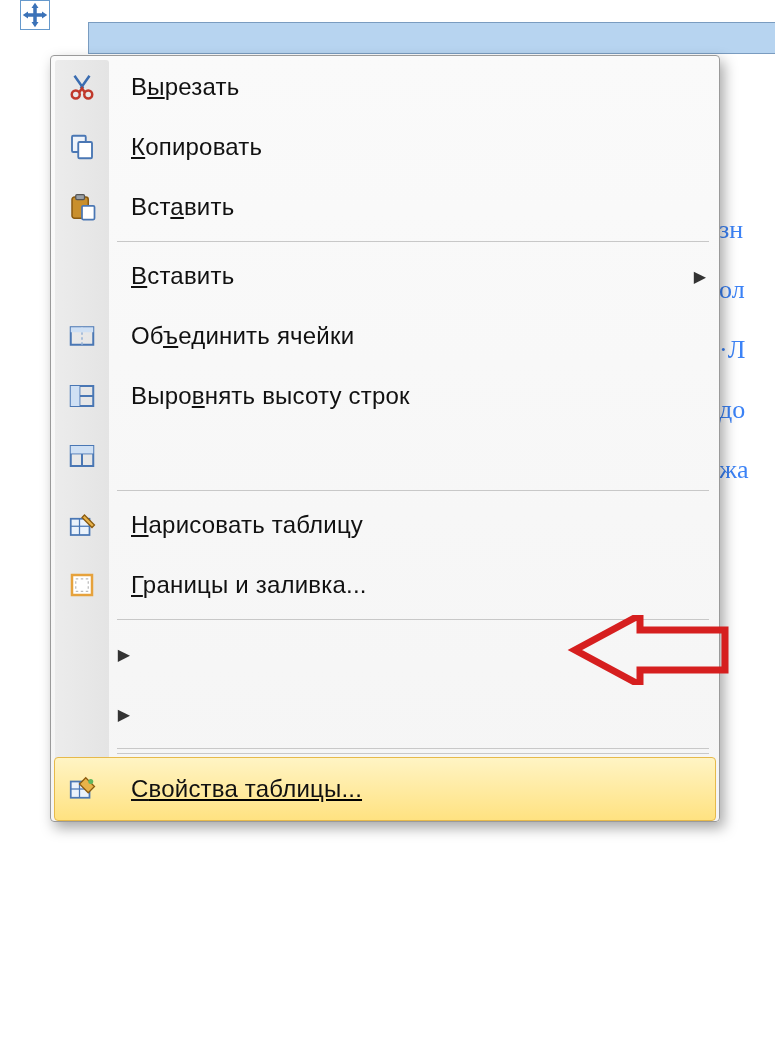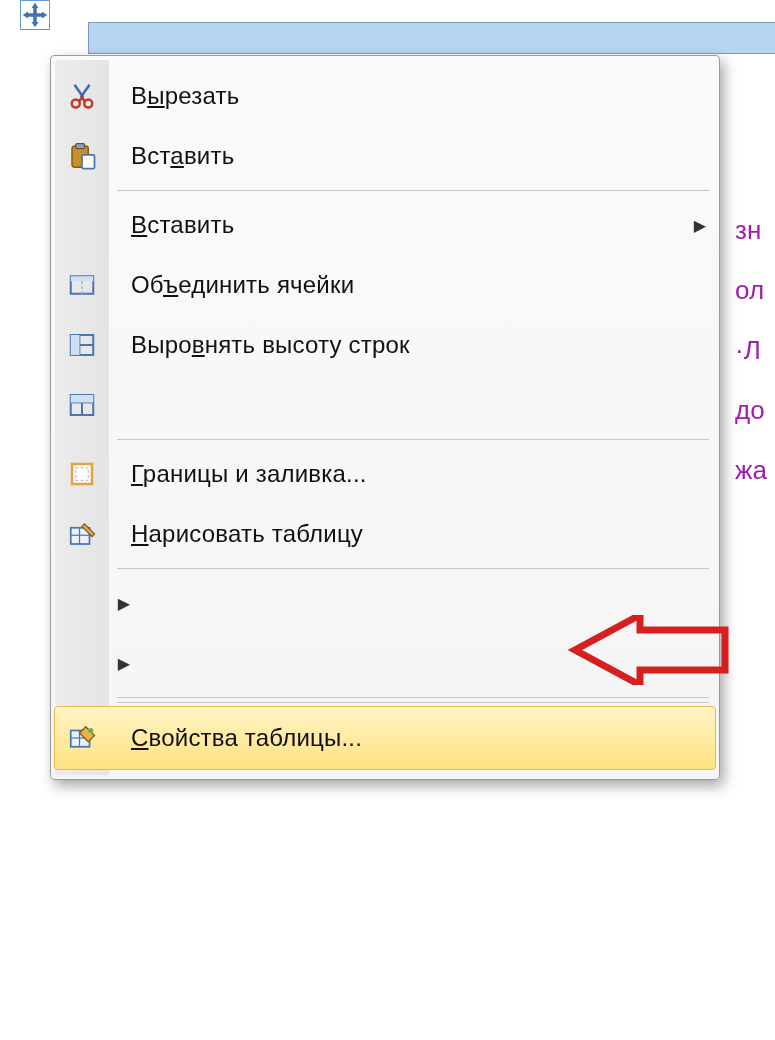--- a/index.html
+++ b/index.html
@@ -21,26 +21,27 @@
     top: 22px;
     right: 0;
     height: 30px;
     background: #b7d4f0;
     border-left: 1px solid #7a9cc0;
     border-top: 1px solid #7a9cc0;
     border-bottom: 1px solid #7a9cc0;
   }
   .bg-text {
     position: absolute;
-    right: 0;
+    right: 16px;
     top: 200px;
     width: 40px;
     font-size: 26px;
-    color: #a21caf;
+    color: #3b82f6;
     line-height: 60px;
+    font-family: Liberation Serif, serif;
   }
   .bg-text div { white-space: nowrap; }
 
   .move-handle {
     position: absolute;
     left: 20px;
     top: 0px;
     width: 28px;
     height: 28px;
     border: 1px solid #6699cc;
@@ -53,21 +54,21 @@
 
   .context-menu {
     position: absolute;
     left: 50px;
     top: 55px;
     width: 660px;
     background: linear-gradient(#fafafa, #f5f5f5);
     border: 1px solid #9a9a9a;
     border-radius: 4px;
     box-shadow: 4px 6px 14px rgba(0,0,0,0.35);
-    padding: 10px 4px;
+    padding: 1px 4px;
   }
 
   .icon-gutter {
     position: absolute;
     left: 4px;
     top: 4px;
     bottom: 4px;
     width: 54px;
     background: linear-gradient(to right, #ececec, #e4e4e4);
     border-radius: 3px;
@@ -107,20 +108,21 @@
     height: 1px;
     margin: 4px 6px 4px 62px;
     background: #c8c8c8;
   }
 
   .menu-item.hover {
     background: linear-gradient(#fff4c4, #ffe281);
     border: 1px solid #e6b94a;
     margin: -1px;
     height: 62px;
+    text-decoration: underline;
   }
   .menu-item.hover .icon-cell { width: 54px; }
 
   
   .icon-cell svg { width: 30px; height: 30px; }
 
   
   .red-arrow {
     position: absolute;
     left: 560px;
@@ -156,20 +158,29 @@
       <svg viewBox="0 0 24 24">
           <path d="M6 3 L13 13 M18 3 L11 13" stroke="#3b6db1" stroke-width="2" fill="none"></path>
           <circle cx="7" cy="18" r="3.2" fill="none" stroke="#c0392b" stroke-width="2"></circle>
           <circle cx="17" cy="18" r="3.2" fill="none" stroke="#c0392b" stroke-width="2"></circle>
           <path d="M10 16 L12 13 L14 16" stroke="#c0392b" stroke-width="2" fill="none"></path>
         </svg>
     </span>
     <span class="label">В<u>ы</u>резать</span>
   </div>
 
+  <div class="menu-item">
+    <span class="icon-cell">
+      <svg viewBox="0 0 24 24">
+          <rect x="4" y="3" width="11" height="13" rx="1" fill="#eef3fa" stroke="#4a77b4" stroke-width="1.5"></rect>
+          <rect x="9" y="8" width="11" height="13" rx="1" fill="#fff" stroke="#4a77b4" stroke-width="1.5"></rect>
+        </svg>
+    </span>
+    <span class="label"><u>К</u>опировать</span>
+  </div>
 
   <div class="menu-item">
     <span class="icon-cell">
       <svg viewBox="0 0 24 24">
           <rect x="4" y="4" width="13" height="17" rx="2" fill="#c98f2c" stroke="#8a5a10" stroke-width="1.2"></rect>
           <rect x="7" y="2" width="7" height="4" rx="1" fill="#9aa0a6" stroke="#555" stroke-width="1"></rect>
           <rect x="12" y="11" width="10" height="11" rx="1" fill="#fff" stroke="#4a77b4" stroke-width="1.4"></rect>
         </svg>
     </span>
     <span class="label">Вст<u>а</u>вить</span>
@@ -215,37 +226,37 @@
           <rect x="3" y="4" width="18" height="6" fill="#cfe0f4"></rect>
         </svg>
     </span>
   </div>
 
   <div class="menu-sep"></div>
 
   <div class="menu-item">
     <span class="icon-cell">
       <svg viewBox="0 0 24 24">
-          <rect x="4" y="4" width="16" height="16" fill="#fff" stroke="#e6a23c" stroke-width="2"></rect>
-          <rect x="7" y="7" width="10" height="10" fill="none" stroke="#bbb" stroke-width="1" stroke-dasharray="2 2"></rect>
-        </svg>
-    </span>
-    <span class="label"><u>Г</u>раницы и заливка...</span>
-  </div>
-
-  <div class="menu-item">
-    <span class="icon-cell">
-      <svg viewBox="0 0 24 24">
           <rect x="3" y="7" width="15" height="13" fill="#eaf2fb" stroke="#4a77b4" stroke-width="1.4"></rect>
           <line x1="3" y1="13" x2="18" y2="13" stroke="#4a77b4"></line>
           <line x1="10" y1="7" x2="10" y2="20" stroke="#4a77b4"></line>
           <path d="M14 4 L22 12 L20 14 L12 6 Z" fill="#e8b34a" stroke="#8a5a10" stroke-width="1"></path>
         </svg>
     </span>
     <span class="label"><u>Н</u>арисовать таблицу</span>
+  </div>
+
+  <div class="menu-item">
+    <span class="icon-cell">
+      <svg viewBox="0 0 24 24">
+          <rect x="4" y="4" width="16" height="16" fill="#fff" stroke="#e6a23c" stroke-width="2"></rect>
+          <rect x="7" y="7" width="10" height="10" fill="none" stroke="#bbb" stroke-width="1" stroke-dasharray="2 2"></rect>
+        </svg>
+    </span>
+    <span class="label"><u>Г</u>раницы и заливка...</span>
   </div>
 
   <div class="menu-sep"></div>
 
   <div class="menu-item">
     <span class="icon-cell"></span>
     <span class="arrow">▶</span>
   </div>
 
   <div class="menu-item">

